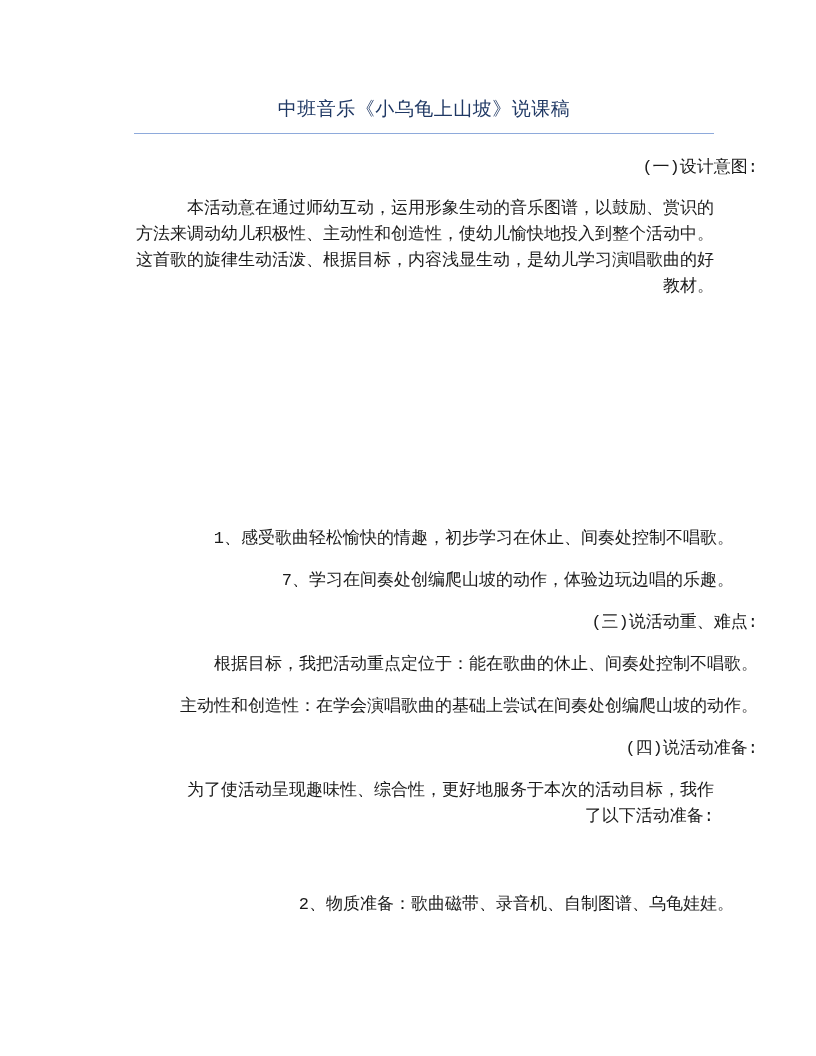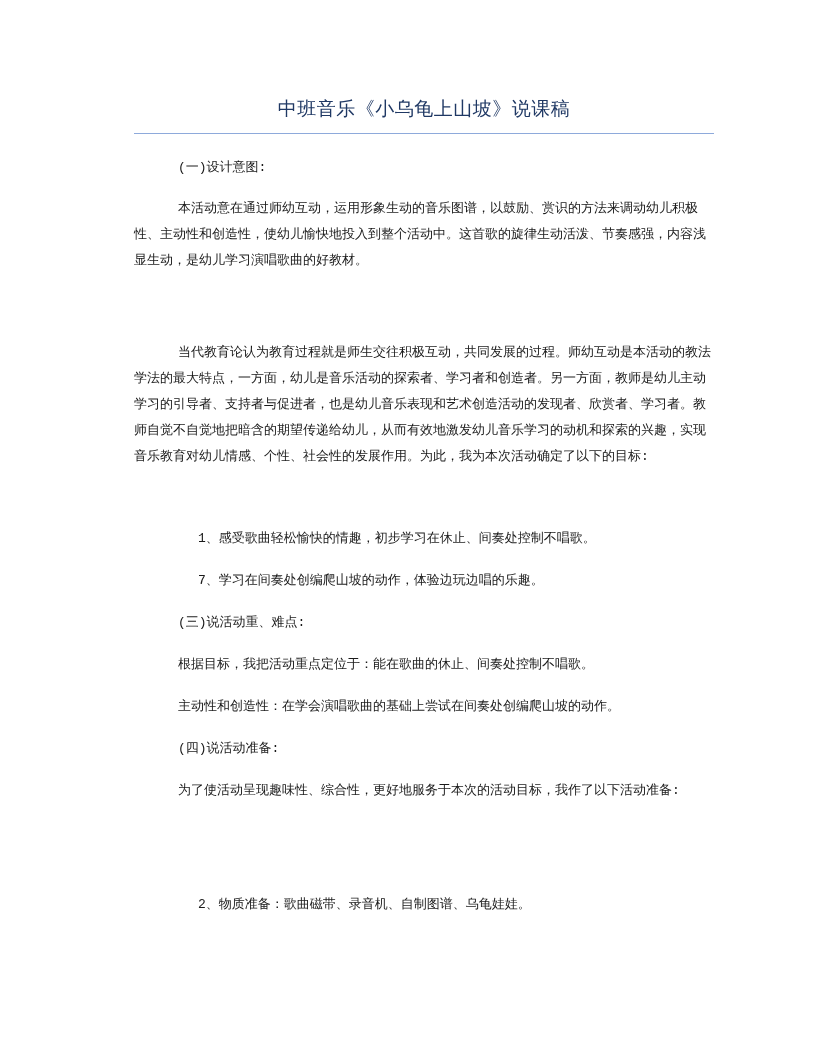--- a/index.html
+++ b/index.html
@@ -3,36 +3,35 @@
 <meta charset="utf-8">
 <style>
   html, body { margin: 0; padding: 0; background: #ffffff; }
   body { width: 816px; height: 1056px; position: relative; overflow: hidden;
          font-family: "DejaVu Sans", "Liberation Sans", sans-serif; color: #1a1a1a; }
   .page { position: absolute; left: 16px; top: 0; width: 816px; height: 1056px; font-family: Liberation Mono, monospace; }
   .title { position: absolute; left: 118px; width: 580px; top: 96px; text-align: center;
            font-size: 19px; color: #1f3864; letter-spacing: 0.5px; }
   .rule { position: absolute; left: 118px; width: 580px; top: 133px; height: 0;
           border-top: 1px solid #8eaadb; }
-  .p { position: absolute; left: 118px; width: 580px; font-size: 13px; line-height: 26px; margin: 0; }
+  .p { position: absolute; left: 118px; width: 580px; font-size: 17px; line-height: 26px; margin: 0; text-align: right; }
   .indent { text-indent: 44px; }
   .h { left: 162px; }
   .li { left: 162px; width: 536px; margin-left: 20px; }
 </style>
 </head>
 <body>
 
 <div class="page">
   <div class="title">中班音乐《小乌龟上山坡》说课稿</div>
   <div class="rule"></div>
 
   <p class="p h" style="top:155px">(一)设计意图:</p>
-  <p class="p indent" style="top:196px">本活动意在通过师幼互动，运用形象生动的音乐图谱，以鼓励、赏识的方法来调动幼儿积极性、主动性和创造性，使幼儿愉快地投入到整个活动中。这首歌的旋律生动活泼、节奏感强，内容浅显生动，是幼儿学习演唱歌曲的好教材。</p>
+  <p class="p indent" style="top:196px">本活动意在通过师幼互动，运用形象生动的音乐图谱，以鼓励、赏识的方法来调动幼儿积极性、主动性和创造性，使幼儿愉快地投入到整个活动中。这首歌的旋律生动活泼、根据目标，内容浅显生动，是幼儿学习演唱歌曲的好教材。</p>
 
-  <p class="p indent" style="top:340px">当代教育论认为教育过程就是师生交往积极互动，共同发展的过程。师幼互动是本活动的教法学法的最大特点，一方面，幼儿是音乐活动的探索者、学习者和创造者。另一方面，教师是幼儿主动学习的引导者、支持者与促进者，也是幼儿音乐表现和艺术创造活动的发现者、欣赏者、学习者。教师自觉不自觉地把暗含的期望传递给幼儿，从而有效地激发幼儿音乐学习的动机和探索的兴趣，实现音乐教育对幼儿情感、个性、社会性的发展作用。为此，我为本次活动确定了以下的目标:</p>
   <p class="p li" style="top:526px">1、感受歌曲轻松愉快的情趣，初步学习在休止、间奏处控制不唱歌。</p>
   <p class="p li" style="top:568px">7、学习在间奏处创编爬山坡的动作，体验边玩边唱的乐趣。</p>
 
   <p class="p h" style="top:610px">(三)说活动重、难点:</p>
   <p class="p h" style="top:652px">根据目标，我把活动重点定位于：能在歌曲的休止、间奏处控制不唱歌。</p>
   <p class="p h" style="top:694px">主动性和创造性：在学会演唱歌曲的基础上尝试在间奏处创编爬山坡的动作。</p>
 
   <p class="p h" style="top:736px">(四)说活动准备:</p>
   <p class="p indent" style="top:778px">为了使活动呈现趣味性、综合性，更好地服务于本次的活动目标，我作了以下活动准备:</p>
   <p class="p li" style="top:892px">2、物质准备：歌曲磁带、录音机、自制图谱、乌龟娃娃。</p>

